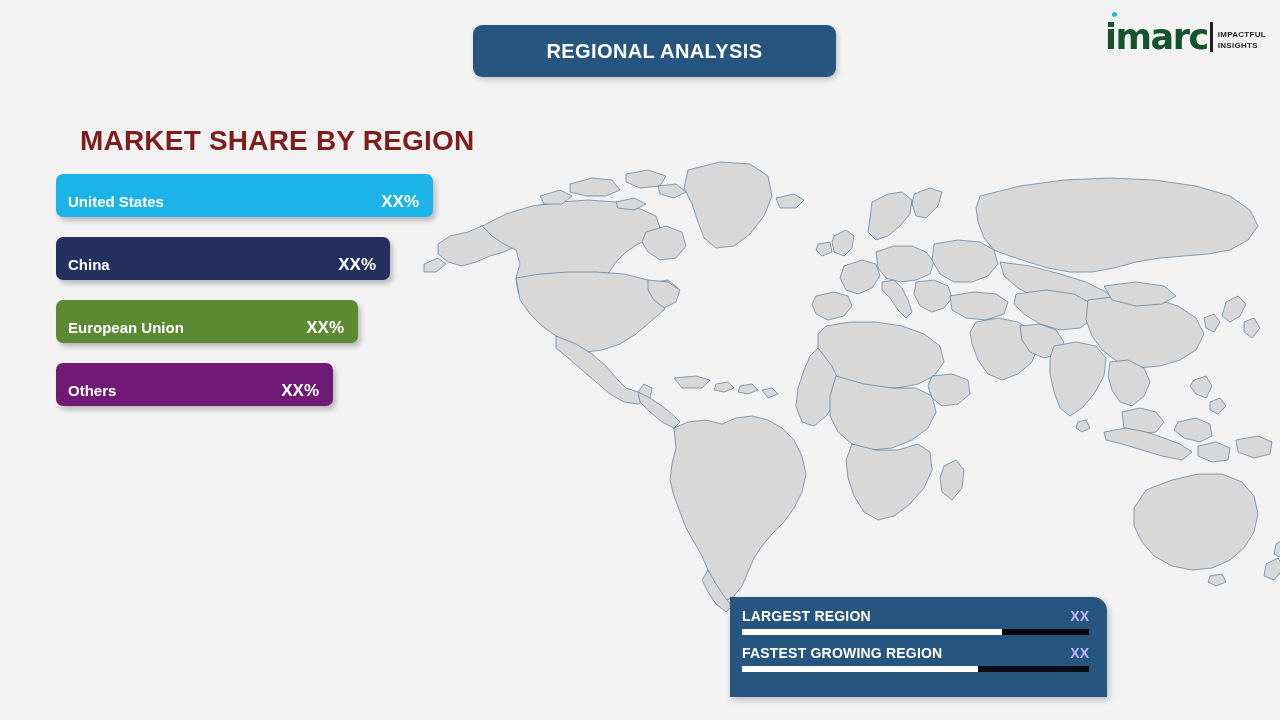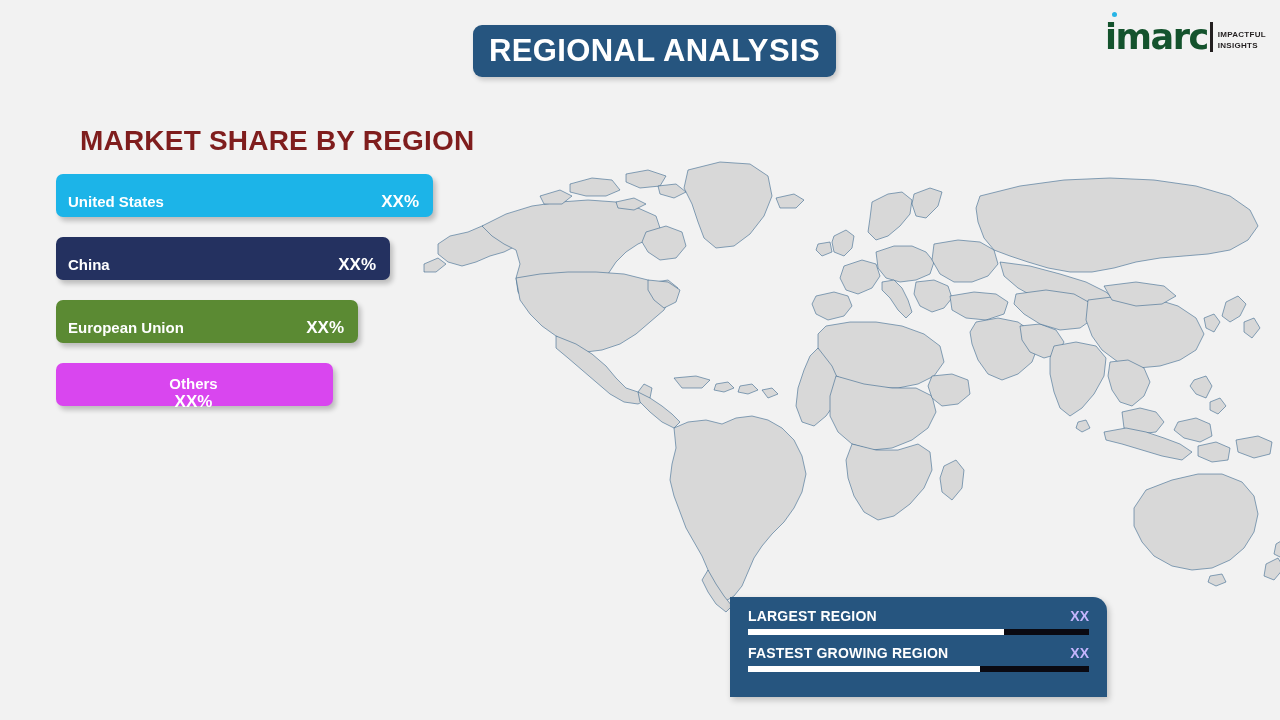--- a/index.html
+++ b/index.html
@@ -24,21 +24,21 @@
     height: 52px;
     background: #26557f;
     border-radius: 9px;
     display: flex;
     align-items: center;
     justify-content: center;
     box-shadow: 2px 3px 5px rgba(0,0,0,0.18);
   }
   #title-banner .title-text {
     color: #ffffff;
-    font-size: 31px;
+    font-size: 20px;
     font-weight: bold;
     letter-spacing: 0.4px;
     white-space: nowrap;
   }
 
   
   #logo {
     position: absolute;
     right: 14px;
     top: 8px;
@@ -149,21 +149,21 @@
   #info-box {
     position: absolute;
     left: 730px;
     top: 597px;
     width: 377px;
     height: 100px;
     background: #26557f;
     border-radius: 0 14px 0 0;
     box-shadow: 2px 3px 6px rgba(0,0,0,0.22);
     box-sizing: border-box;
-    padding: 11px 18px 0 18px;
+    padding: 11px 18px 0 12px;
   }
   .info-row { margin-bottom: 10px; }
   .info-row-top {
     display: flex;
     align-items: baseline;
     justify-content: space-between;
   }
   .info-label {
     font-size: 14px;
     font-weight: bold;
@@ -216,21 +216,21 @@
       <span class="bar-value">XX%</span>
     </div>
     <div class="share-bar" style="background: rgb(36, 49, 96); width: 334px;">
       <span class="bar-label">China</span>
       <span class="bar-value">XX%</span>
     </div>
     <div class="share-bar" style="background: rgb(91, 138, 51); width: 302px; gap: 26px;">
       <span class="bar-label">European Union</span>
       <span class="bar-value">XX%</span>
     </div>
-    <div class="share-bar" style="background: #d946ef; width: 277px; flex-direction: column;">
+    <div class="share-bar" style="background: #701a75; width: 277px;">
       <span class="bar-label">Others</span>
       <span class="bar-value">XX%</span>
     </div>
   </div>
 
 <div id="world-map">
 <svg viewBox="0 0 860 480" xmlns="http://www.w3.org/2000/svg">
   <g>
 
     <path d="M18 104 L30 96 L48 92 L62 86 L78 84 L92 88 L100 96 L96 106 L84 112 L70 116 L56 122 L42 126 L28 122 L18 114 Z"></path>

